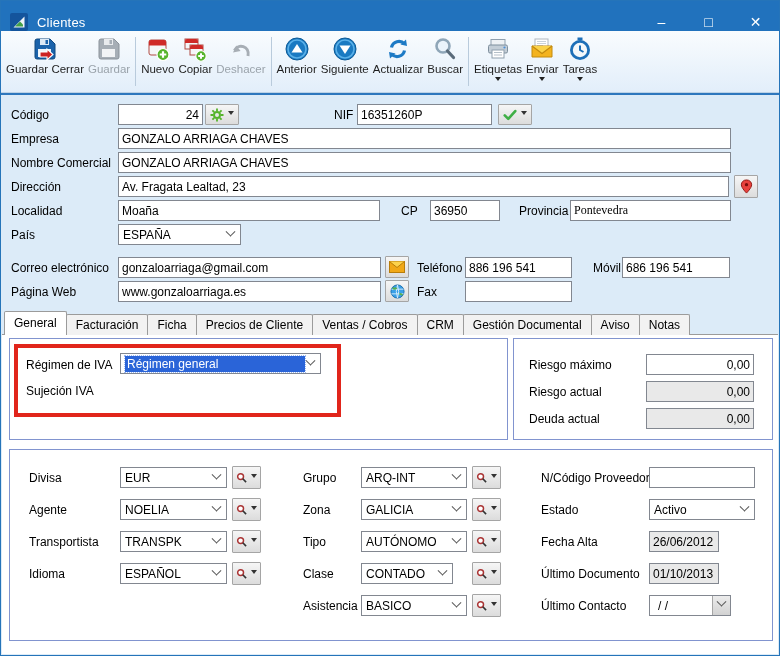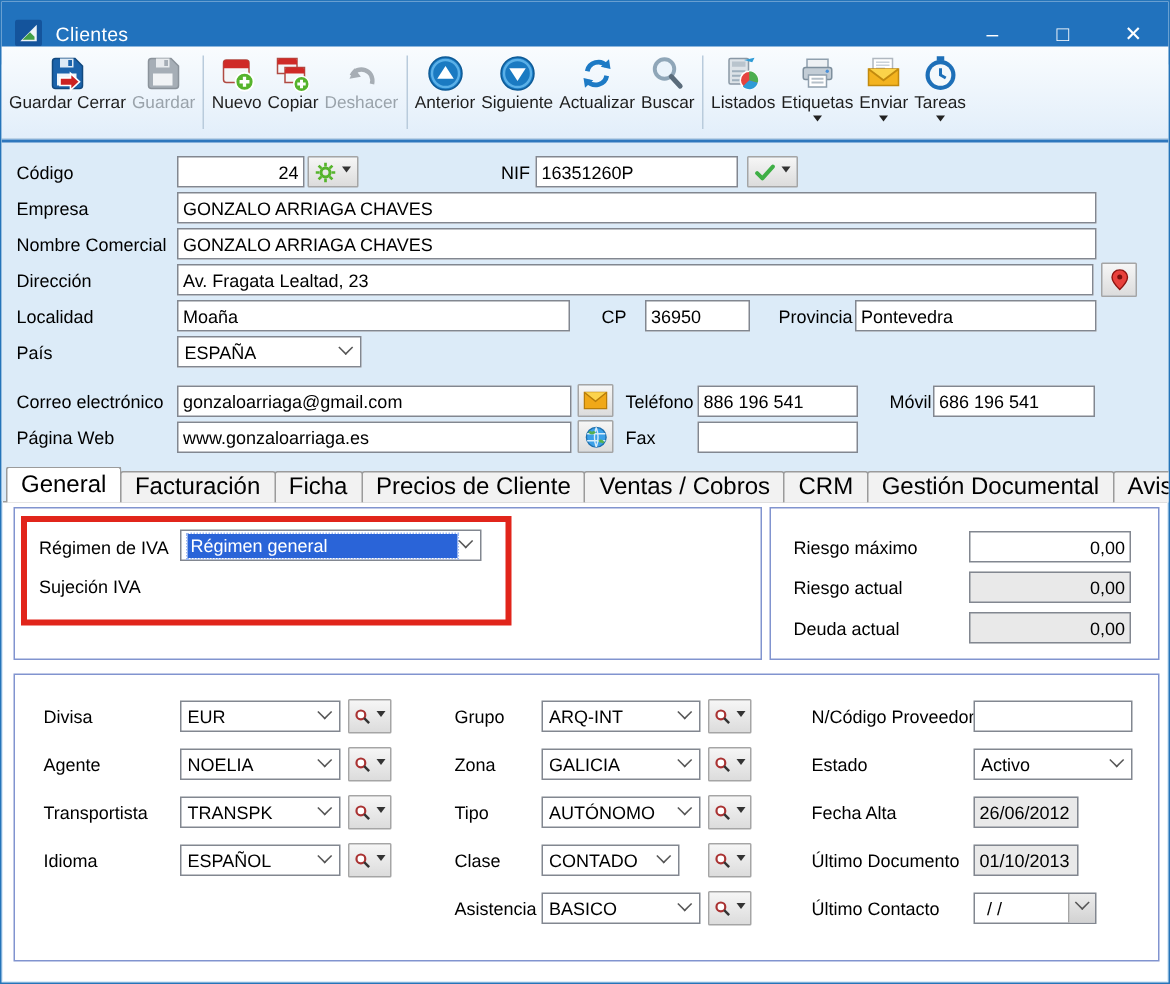--- a/index.html
+++ b/index.html
@@ -36,21 +36,21 @@
     transform:rotate(45deg) translate(-2px,-2px);flex:0 0 auto;}
   .sel-text{flex:1;background:#2a64d8;color:#fff;outline:1px dotted #9db8ef;padding:1px 2px;margin-right:2px;white-space:nowrap;overflow:hidden;}
   .btn3d{position:absolute;background:linear-gradient(#f6f6f6,#dcdcdc);border:1px solid #a5a5a5;border-radius:1px;
     display:flex;align-items:center;justify-content:center;box-sizing:border-box;}
   .sm-drop{width:0;height:0;border:3px solid transparent;border-top:4px solid #333;margin-left:4px;}
   .combo-btn{margin-left:auto;height:100%;width:18px;background:linear-gradient(#ececec,#d2d2d2);
     border-left:1px solid #a5a5a5;display:flex;align-items:center;justify-content:center;box-sizing:border-box;}
 
   
   .tabs{position:absolute;left:3px;top:311px;height:23px;display:flex;align-items:flex-end;z-index:3;}
-  .tab{height:20px;line-height:20px;padding:0 9px;font-size:16px;background:#f2f2f2;border:1px solid #9b9b9b;border-bottom:none;
+  .tab{height:20px;line-height:20px;padding:0 9px;font-size:12px;background:#f2f2f2;border:1px solid #9b9b9b;border-bottom:none;
     margin-right:-1px;border-radius:2px 2px 0 0;color:#000;white-space:nowrap;}
   .tab.active{height:23px;line-height:23px;background:#fff;position:relative;z-index:4;}
   .tabpage{position:absolute;left:1px;right:1px;top:333px;bottom:1px;background:#fff;border-top:1px solid #9b9b9b;z-index:1;}
 
   .gbox{position:absolute;border:1px solid #8194cf;background:#fff;z-index:2;}
   .annotation{position:absolute;border:4px solid #e1251b;z-index:6;pointer-events:none;}
   .z5{z-index:5;}
 </style>
 </head>
 <body>
@@ -160,32 +160,20 @@
     <div class="tool">
       <svg class="ticon" viewBox="0 0 26 26">
         <circle cx="11" cy="10" r="6.5" fill="#eaf3fb" stroke="#8fa6b8" stroke-width="2.6"></circle>
         <line x1="15.5" y1="15" x2="21.5" y2="21.5" stroke="#5a6b7a" stroke-width="3.2" stroke-linecap="round"></line>
       </svg>
       <span>Buscar</span>
     </div>
 
     <div class="tsep"></div>
 
-    <div class="tool">
-      <svg class="ticon" viewBox="0 0 26 26">
-        <rect x="4" y="3" width="13" height="17" rx="1" fill="#dde3e8" stroke="#8a98a5"></rect>
-        <rect x="6" y="5" width="9" height="3.5" fill="#b9c4cd"></rect>
-        <path d="M6 11.5 h9 M6 14.5 h9 M6 17.5 h9" stroke="#9fb0bd" stroke-width="1.4"></path>
-        <path d="M14 4 l7-1.5 -1.5 3 z" fill="#2e9bd6"></path>
-        <circle cx="17.5" cy="17.5" r="6" fill="#e5433f" stroke="#fff"></circle>
-        <path d="M17.5 17.5 L17.5 11.5 A6 6 0 0 1 23.2 19.2 z" fill="#4caf50"></path>
-        <path d="M17.5 17.5 L23.2 19.2 A6 6 0 0 1 13.2 21.7 z" fill="#2e9bd6"></path>
-      </svg>
-      <span>Listados</span>
-    </div>
 
     <div class="tool">
       <svg class="ticon" viewBox="0 0 26 26">
         <rect x="6" y="3.5" width="14" height="6.5" fill="#eef1f4" stroke="#90a0ae"></rect>
         <rect x="3.5" y="9" width="19" height="8" rx="1.5" fill="#c3cdd6" stroke="#7e8f9d"></rect>
         <rect x="7" y="14" width="12" height="8" fill="#fff" stroke="#90a0ae"></rect>
         <path d="M9 16.5 h8 M9 19 h8" stroke="#b5c0c9" stroke-width="1.2"></path>
         <circle cx="19.5" cy="11.5" r="1.1" fill="#4a90d9"></circle>
       </svg>
       <span>Etiquetas</span>
@@ -247,21 +235,21 @@
       <path d="M8 1 C4.5 1 2.5 3.5 2.5 6.2 C2.5 9.5 8 15 8 15 C8 15 13.5 9.5 13.5 6.2 C13.5 3.5 11.5 1 8 1 z" fill="#e8413c" stroke="#8e1410"></path>
       <circle cx="8" cy="6" r="1.8" fill="#7a0f0c"></circle>
     </svg>
   </div>
 
   <div class="lbl" style="left:10px;top:203px">Localidad</div>
   <input class="inp" style="left: 117px; top: 199px; width: 262px;" value="Moaña">
   <div class="lbl" style="left:400px;top:203px">CP</div>
   <input class="inp" style="left: 429px; top: 199px; width: 70px;" value="36950">
   <div class="lbl" style="left:518px;top:203px">Provincia</div>
-  <input class="inp" style="left: 569px; top: 199px; width: 161px;" value="Pontevedra">
+  <input class="inp" style="left: 569px; top: 199px; width: 161px; font-family: Liberation Serif, serif;" value="Pontevedra">
 
   <div class="lbl" style="left:10px;top:227px">País</div>
   <div class="combo" style="left:117px;top:223px;width:123px">
     <span>ESPAÑA</span>
     <span class="chev"></span>
   </div>
 
   <div class="lbl" style="left:10px;top:260px">Correo electrónico</div>
   <input class="inp" style="left: 117px; top: 256px; width: 263px;" value="gonzaloarriaga@gmail.com">
   <div class="btn3d" style="left:384px;top:255px;width:24px;height:22px">

